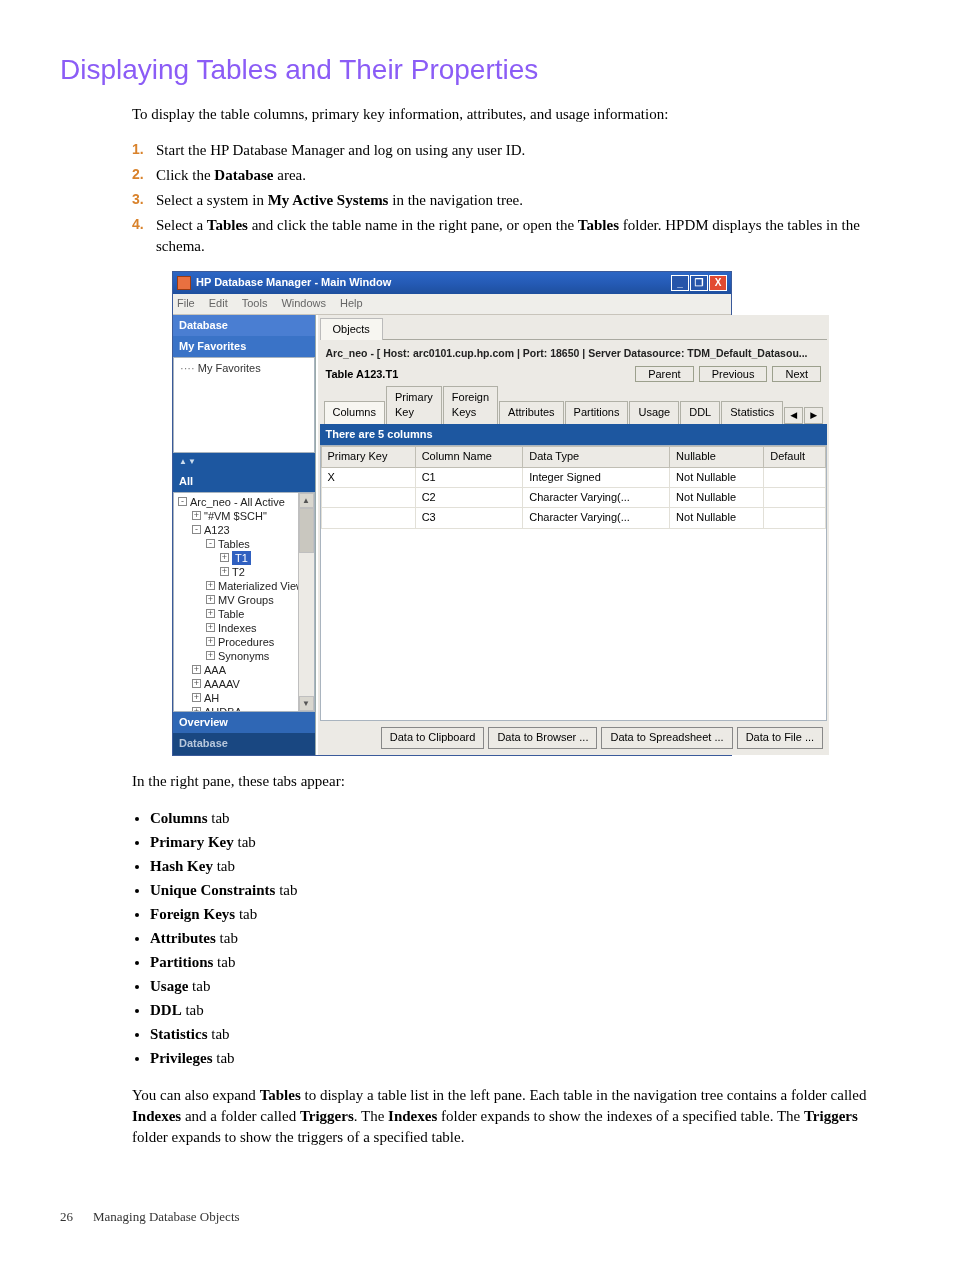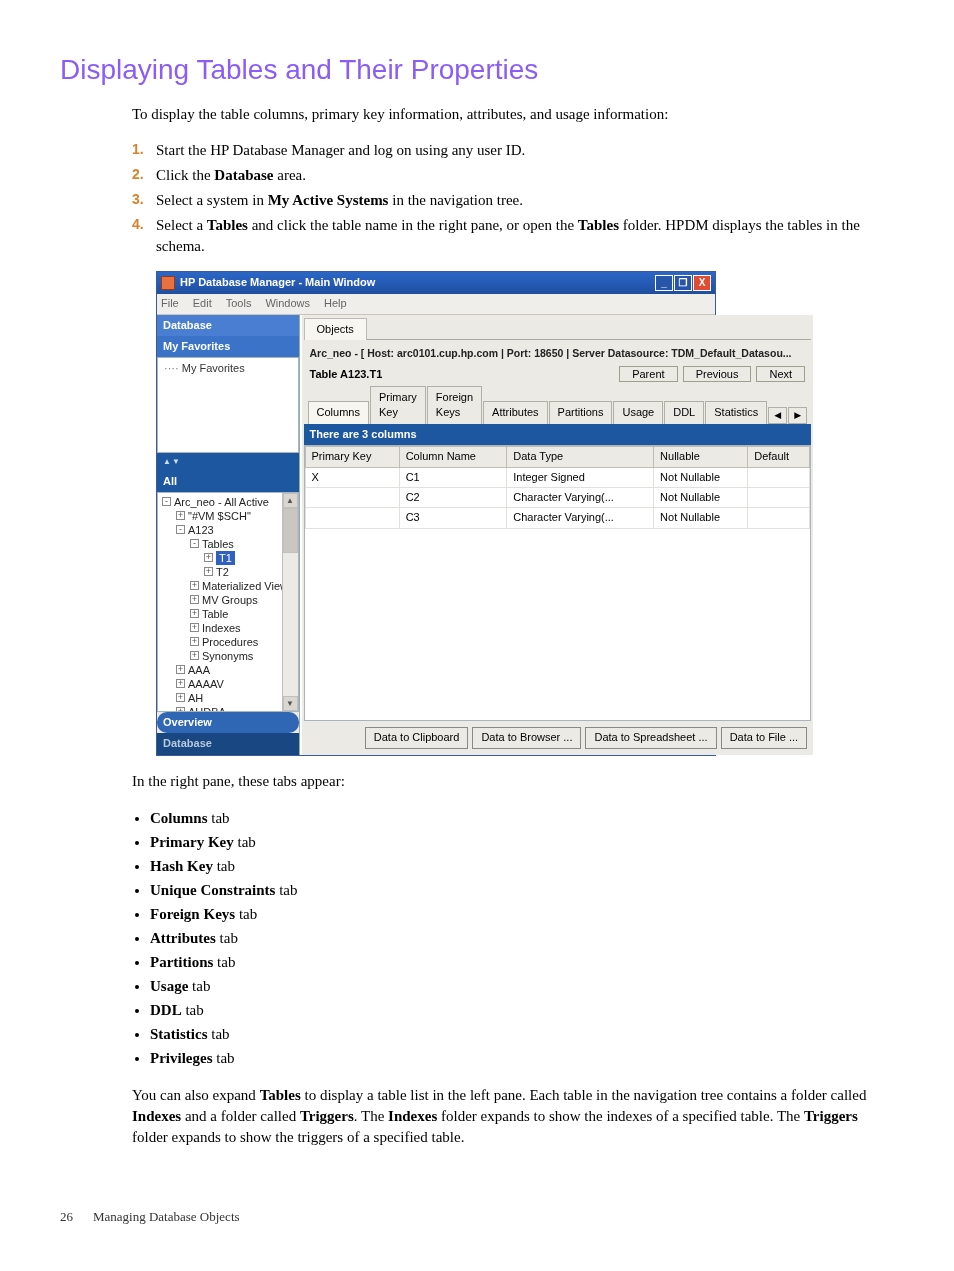--- a/index.html
+++ b/index.html
@@ -25,21 +25,21 @@
   ol.steps li { display: flex; margin-bottom: 4px; }
   ol.steps li .num { color: #D9822B; font-weight: bold; min-width: 24px; font-family: Arial, sans-serif; font-size: 14px; }
   ol.steps li .txt { flex:1; }
   ul.bullets { margin: 16px 0; padding-left: 18px; }
   ul.bullets li { margin-bottom: 3px; }
   b { font-weight: bold; }
 
   
   .shot {
     width: 560px;
-    margin: 14px 0 14px 24px;
+    margin: 14px 0 14px 40px;
     font-family: Tahoma, Arial, sans-serif;
     font-size: 11px;
     border: 1px solid #3a5a9a;
     background: #eceae5;
     color: #000;
   }
   .titlebar {
     display:flex; align-items:center; justify-content:space-between;
     background: linear-gradient(180deg,#2c66c4 0%,#255bb6 50%,#1e4f9e 100%);
     color:#fff; padding:3px 4px; font-weight:bold;
@@ -66,21 +66,21 @@
   .all-up{ display:flex; gap:1px; font-size:8px; color:#cde;}
   .tree-wrap{ background:#fff; border:1px solid #a9b4bf; position:relative; height:258px; overflow:hidden;}
   .tree { padding:2px 4px 2px 4px; color:#222; line-height:14px; }
   .tree .row{ display:flex; align-items:center; white-space:nowrap;}
   .tree .sp{ display:inline-block;}
   .tog{ width:9px;height:9px;border:1px solid #888;background:#fff; color:#555; font-size:9px; line-height:7px;text-align:center;margin-right:3px; }
   .tree .sel-node{ background:#3060c0;color:#fff; padding:0 3px;}
   .vscroll{position:absolute;right:0;top:0;bottom:0;width:16px;background:#eceae5;border-left:1px solid #bfbfbf;}
   .vscroll .arr{height:15px;background:#d9d7cf;border:1px solid #bfbfbf;display:flex;align-items:center;justify-content:center;font-size:8px;color:#555;}
   .vscroll .thumb{height:45px;background:#c9c7bf;border:1px solid #bfbfbf;margin:0;}
-  .ov { background:#2f67b5; color:#fff; font-weight:bold; padding:3px 6px;border-radius:10px; }
+  .ov { background:#2f67b5; color:#fff; font-weight:bold; padding:3px 6px; }
   .db-foot { background:#194781;color:#b7c7dc;padding:3px 6px; font-weight:bold;}
 
   .rightcol{ flex:1; background:#eceae5; display:flex; flex-direction:column; padding:2px 2px 6px 2px; border-left:2px solid #fff;}
   .rtab-row{display:flex; border-bottom:1px solid #a9a9a0;}
   .rtab{ padding:3px 12px; background:#eceae5; border:1px solid #bbb; border-bottom:none; margin-right:1px; position:relative; top:1px;}
   .rtab.active{ background:#f7f6f1; }
   .crumb{ padding:6px 6px 0 6px; font-weight:bold; color:#222; font-size:10.5px;}
   .subhdr{ display:flex; justify-content:space-between; padding:6px 6px 4px 6px;}
   .subhdr .tname{ font-weight:bold; }
   .nav-btn{ border:1px solid #9ca08d; background:#eceae5; padding:1px 12px; margin-left:2px; cursor:pointer;}
@@ -283,21 +283,21 @@
           <div class="t2">Attributes</div>
           <div class="t2">Partitions</div>
           <div class="t2">Usage</div>
           <div class="t2">DDL</div>
           <div class="t2">Statistics</div>
           <div class="scroll">
             <span>◀</span>
             <span>▶</span>
           </div>
         </div>
-        <div class="status-strip">There are 3 columns</div>
+        <div class="status-strip">There are 5 columns</div>
         <div class="grid">
           <table>
             <thead>
                 <tr>
               <th>Primary Key</th>
               <th>Column Name</th>
               <th>Data Type</th>
               <th>Nullable</th>
               <th>Default</th>
             </tr>

